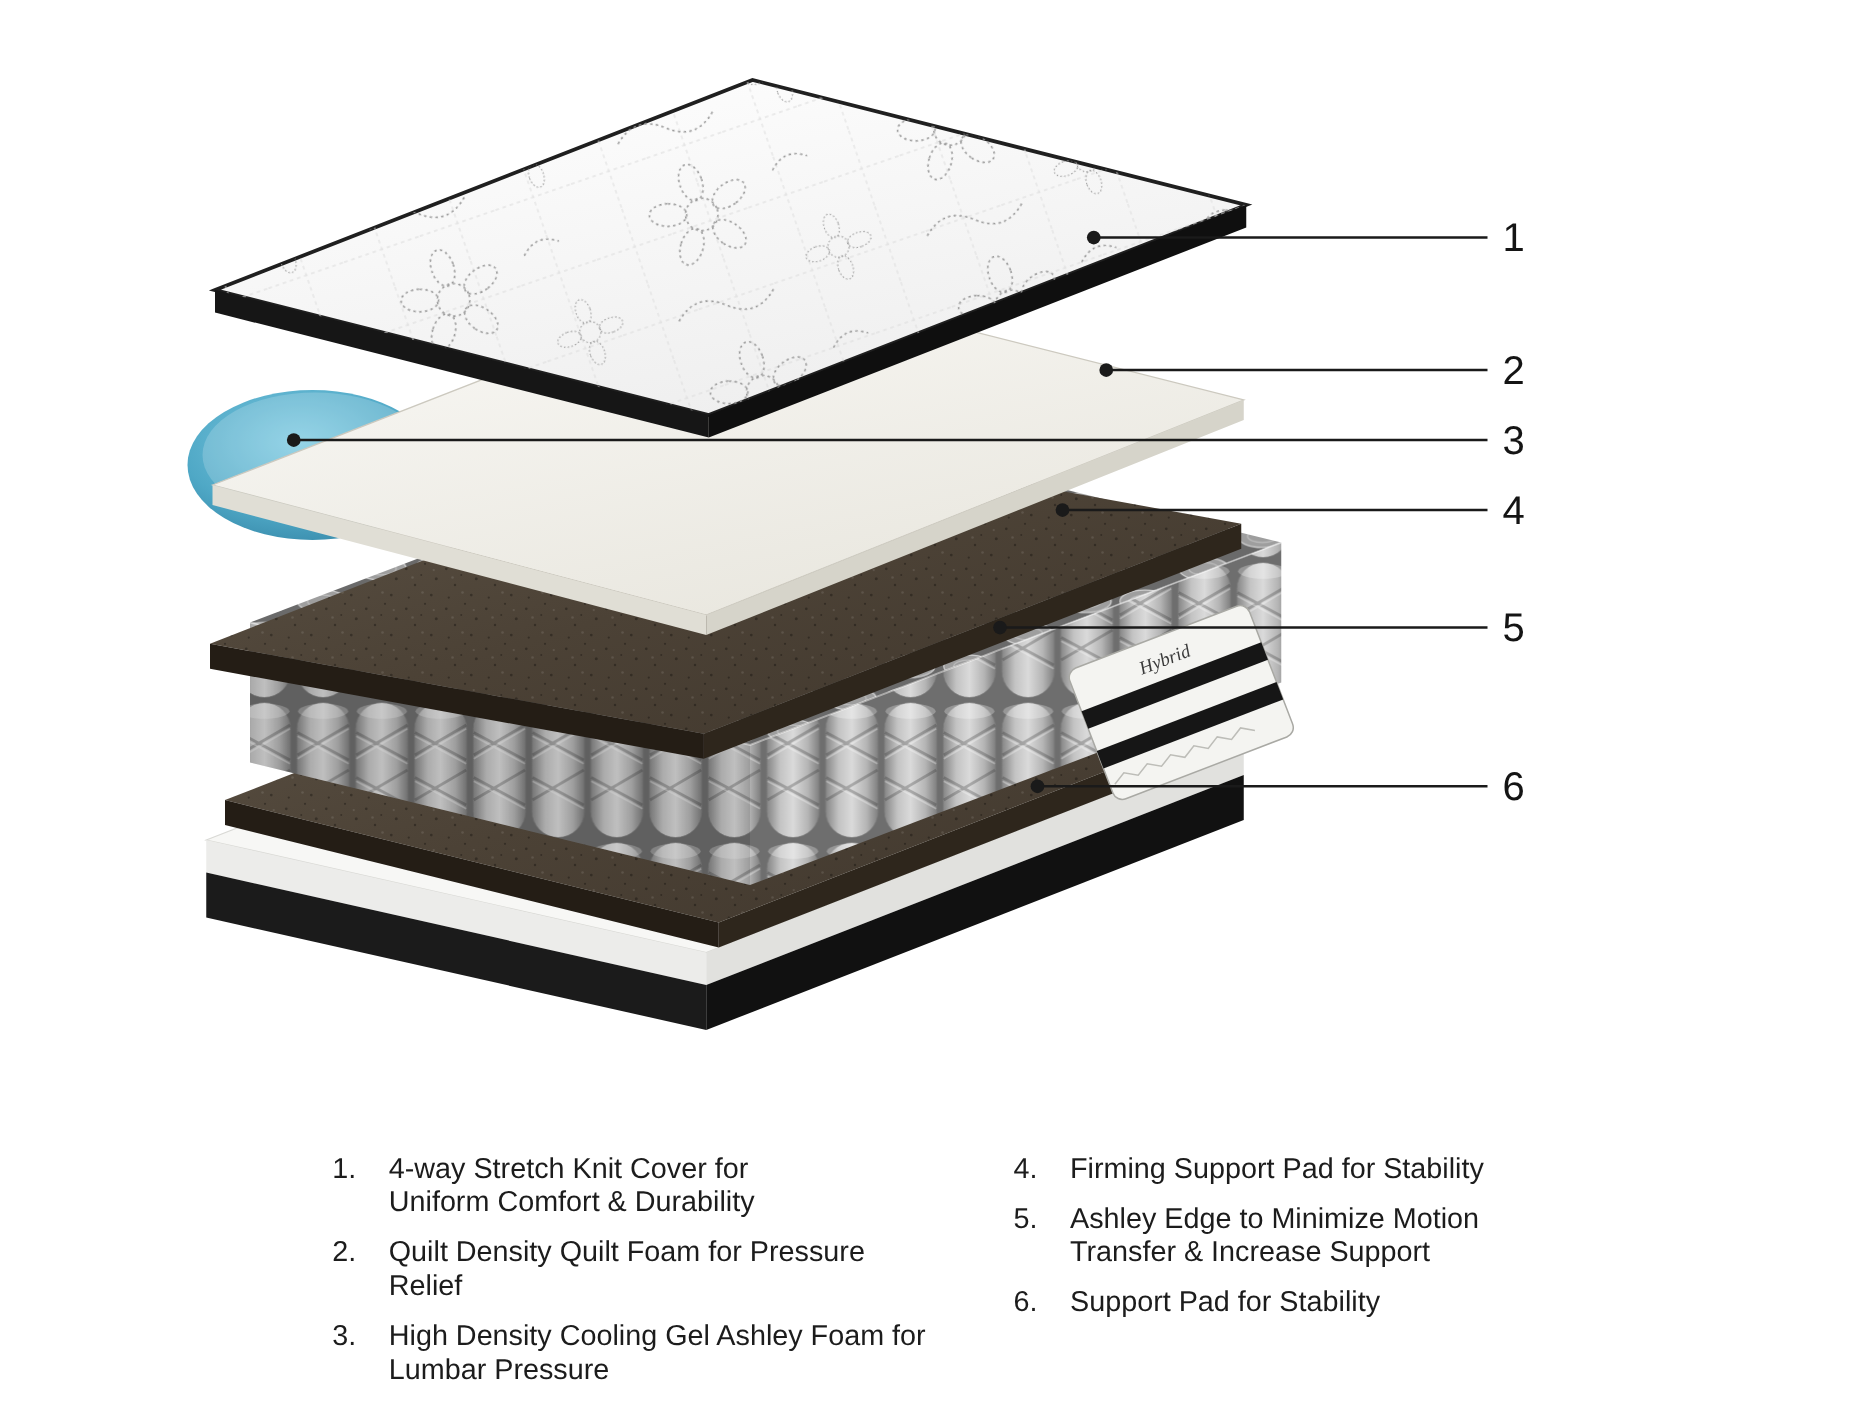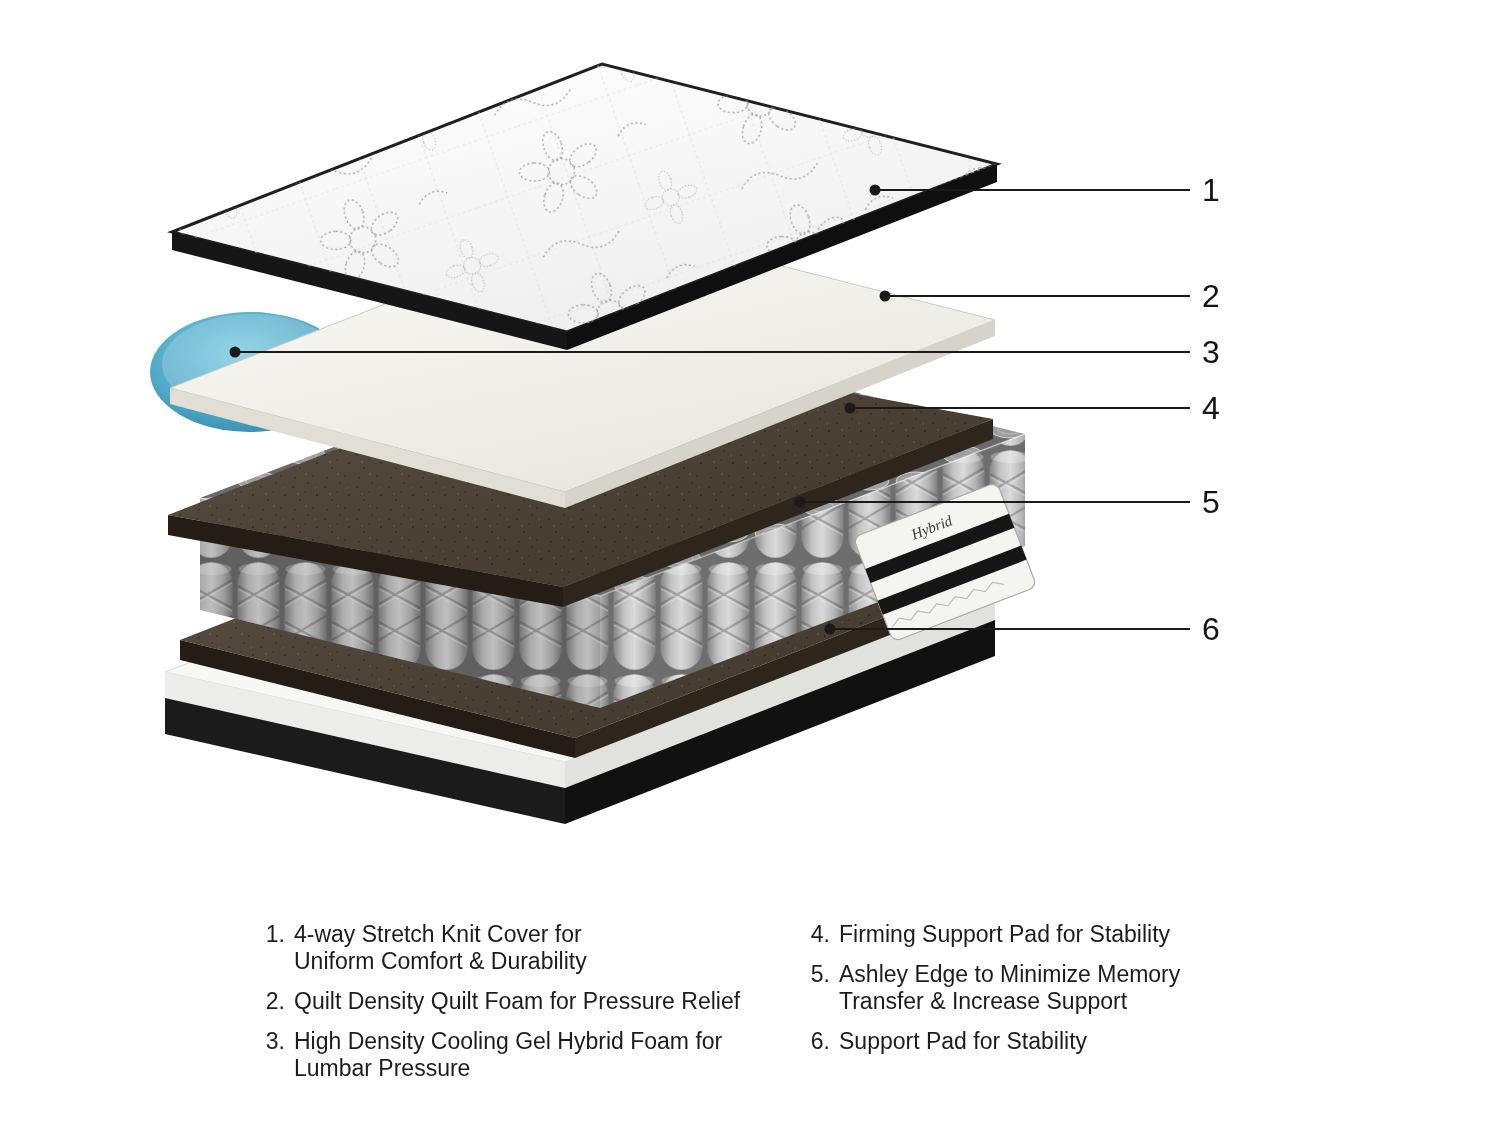--- a/index.html
+++ b/index.html
@@ -7,21 +7,21 @@
           font-family:"Liberation Sans",sans-serif;}
   .diagram-svg{position:absolute;left:0;top:0;}
   .legend{position:absolute;left:0;top:0;width:1500px;height:1125px;pointer-events:none;
           color:#1c1c1c;font-size:23px;}
   .legend-col{position:absolute;top:921px;}
   .legend-col-left{left:255px;width:500px;}
   .legend-col-right{left:800px;width:460px;}
   .legend-item{display:flex;margin-bottom:13px;}
   .legend-num{flex:none;width:30px;text-align:right;margin-right:9px;line-height:27px;}
   .legend-text{display:block;}
-  .legend-line{display:block;line-height:27px;}
+  .legend-line{display:block;line-height:27px;margin-left:17px;}
   .callout-num{font-family:"Liberation Sans",sans-serif;font-size:32px;fill:#141414;}
   .hybrid-label{font-family:"Liberation Serif",serif;font-style:italic;font-size:15px;fill:#3a3a3a;}
 </style>
 </head>
 <body>
 
 <div class="canvas">
 
 <svg class="diagram-svg" width="1500" height="1125" viewBox="0 0 1500 1125" xmlns="http://www.w3.org/2000/svg">
   <defs>
@@ -215,36 +215,36 @@
     </div>
     <div class="legend-item">
       <span class="legend-num">2.</span>
       <span class="legend-text">
         <span class="legend-line">Quilt Density Quilt Foam for Pressure Relief</span>
       </span>
     </div>
     <div class="legend-item">
       <span class="legend-num">3.</span>
       <span class="legend-text">
-        <span class="legend-line">High Density Cooling Gel Hybrid Foam for</span>
+        <span class="legend-line">High Density Cooling Gel Ashley Foam for</span>
         <span class="legend-line">Lumbar Pressure</span>
       </span>
     </div>
   </div>
   <div class="legend-col legend-col-right">
     <div class="legend-item">
       <span class="legend-num">4.</span>
       <span class="legend-text">
         <span class="legend-line">Firming Support Pad for Stability</span>
       </span>
     </div>
     <div class="legend-item">
       <span class="legend-num">5.</span>
       <span class="legend-text">
-        <span class="legend-line">Ashley Edge to Minimize Memory</span>
+        <span class="legend-line">Ashley Edge to Minimize Motion</span>
         <span class="legend-line">Transfer &amp; Increase Support</span>
       </span>
     </div>
     <div class="legend-item">
       <span class="legend-num">6.</span>
       <span class="legend-text">
         <span class="legend-line">Support Pad for Stability</span>
       </span>
     </div>
   </div>

